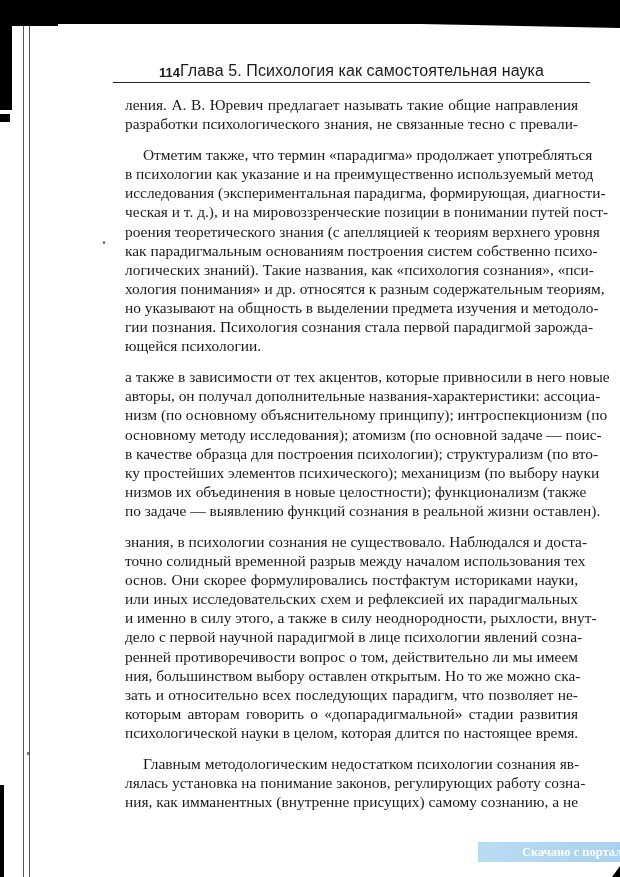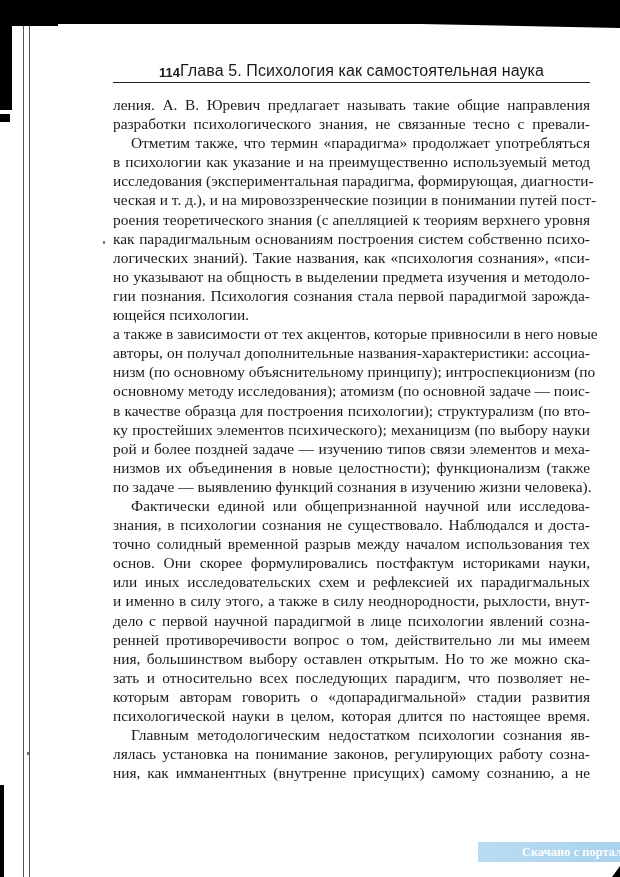--- a/index.html
+++ b/index.html
@@ -48,21 +48,21 @@
     .page-number {
       font-family: "Liberation Sans", "DejaVu Sans", sans-serif;
       font-weight: bold; font-size: 13px;
     }
     .chapter-title {
       font-family: "Liberation Sans", "DejaVu Sans", sans-serif;
       font-size: 16px; letter-spacing: 0.1px;
     }
     .body-text { margin-top: 12px; }
     .body-text p {
-      margin: 0; font-size: 15.4px; line-height: 19.1px;
+      margin: 12px; font-size: 15.4px; line-height: 19.1px;
       text-align: justify; text-align-last: auto;
     }
     .line { display: block; text-align: justify; text-align-last: justify; white-space: nowrap; }
     .line.last { text-align-last: left; }
     .line.ind { padding-left: 18px; }
     em { font-style: italic; }
 
     .watermark {
       position: absolute; left: 478px; top: 842px; width: 142px; height: 20px;
       background: linear-gradient(to right, #b9dcf2, #a9d2ee);
@@ -108,39 +108,38 @@
     </p>
 
     <p>
       <span class="line ind">Отметим также, что термин «парадигма» продолжает употребляться</span>
       <span class="line">в психологии как указание и на преимущественно используемый метод</span>
       <span class="line">исследования (экспериментальная парадигма, формирующая, диагности-</span>
       <span class="line">ческая и т. д.), и на мировоззренческие позиции в понимании путей пост-</span>
       <span class="line">роения теоретического знания (с апелляцией к теориям верхнего уровня</span>
       <span class="line">как парадигмальным основаниям построения систем собственно психо-</span>
       <span class="line">логических знаний). Такие названия, как «психология сознания», «пси-</span>
+      <span class="line">хология понимания» и др. относятся к разным содержательным теориям,</span>
       <span class="line">но указывают на общность в выделении предмета изучения и методоло-</span>
       <span class="line">гии познания. Психология сознания стала первой парадигмой зарожда-</span>
       <span class="line last">ющейся психологии.</span>
     </p>
 
     <p>
       <span class="line">а также в зависимости от тех акцентов, которые привносили в него новые</span>
       <span class="line">авторы, он получал дополнительные названия-характеристики: ассоциа-</span>
       <span class="line">низм (по основному объяснительному принципу); интроспекционизм (по</span>
       <span class="line">основному методу исследования); атомизм (по основной задаче — поис-</span>
       <span class="line">в качестве образца для построения психологии); структурализм (по вто-</span>
       <span class="line">ку простейших элементов психического); механицизм (по выбору науки</span>
-      <span class="line">рой и более поздней задаче — изучению типов связи элементов и меха-</span>
       <span class="line">низмов их объединения в новые целостности); функционализм (также</span>
-      <span class="line">по задаче — выявлению функций сознания в изучению жизни человека).</span>
+      <span class="line">по задаче — выявлению функций сознания в реальной жизни оставлен).</span>
     </p>
 
     <p>
-      <span class="line ind">Фактически единой или общепризнанной научной или исследова-</span>
       <span class="line">знания, в психологии сознания не существовало. Наблюдался и доста-</span>
       <span class="line">точно солидный временной разрыв между началом использования тех</span>
       <span class="line">основ. Они скорее формулировались постфактум историками науки,</span>
       <span class="line">или иных исследовательских схем и рефлексией их парадигмальных</span>
       <span class="line">и именно в силу этого, а также в силу неоднородности, рыхлости, внут-</span>
       <span class="line">дело с первой научной парадигмой в лице психологии явлений созна-</span>
       <span class="line">ренней противоречивости вопрос о том, действительно ли мы имеем</span>
       <span class="line">ния, большинством выбору оставлен открытым. Но то же можно ска-</span>
       <span class="line">зать и относительно всех последующих парадигм, что позволяет не-</span>
       <span class="line">которым авторам говорить о «допарадигмальной» стадии развития</span>

